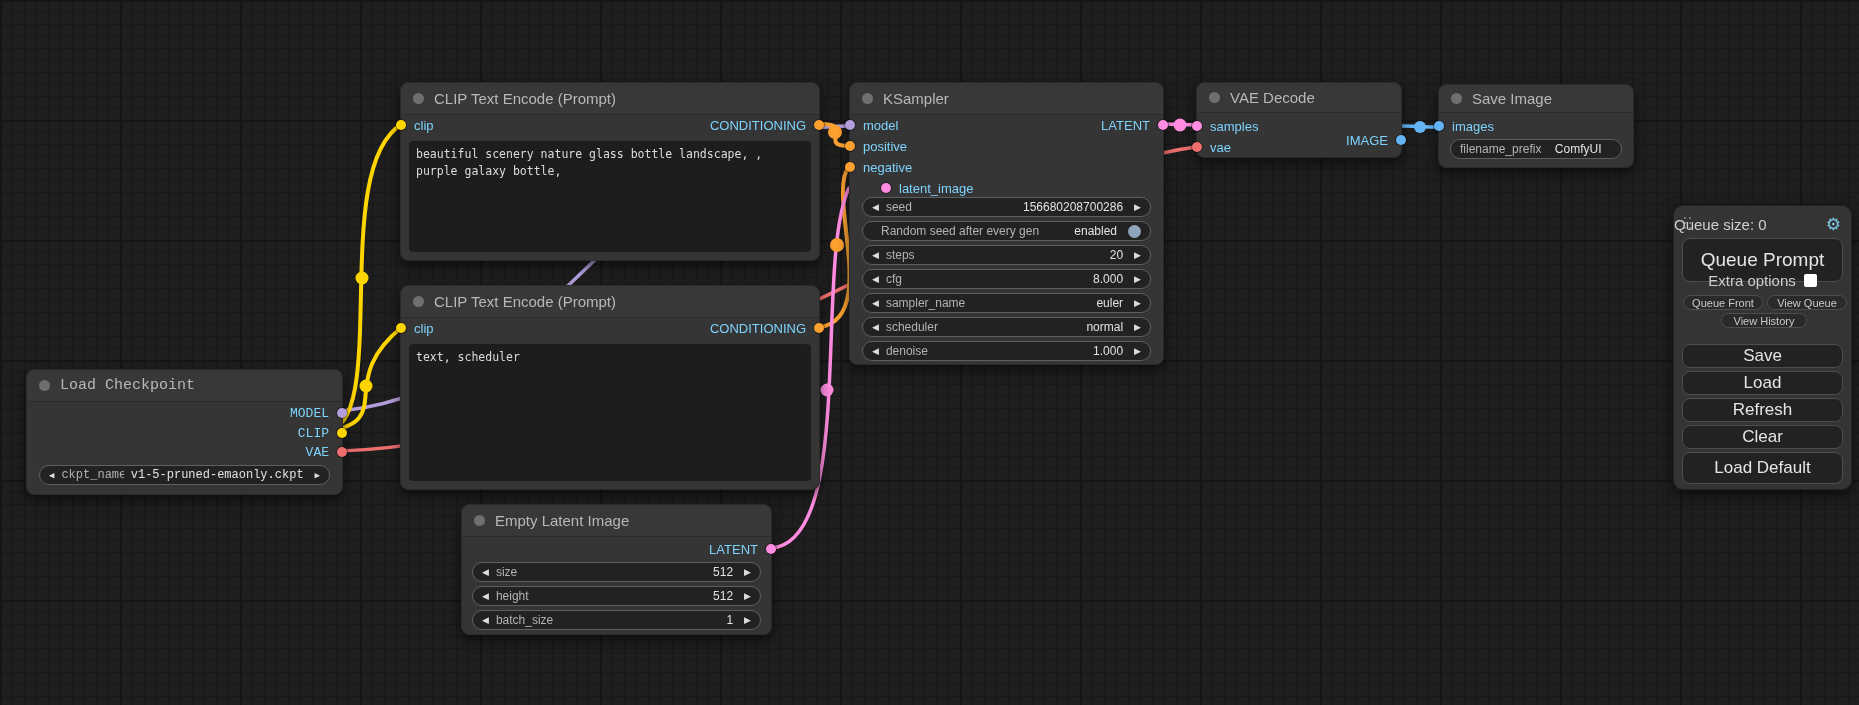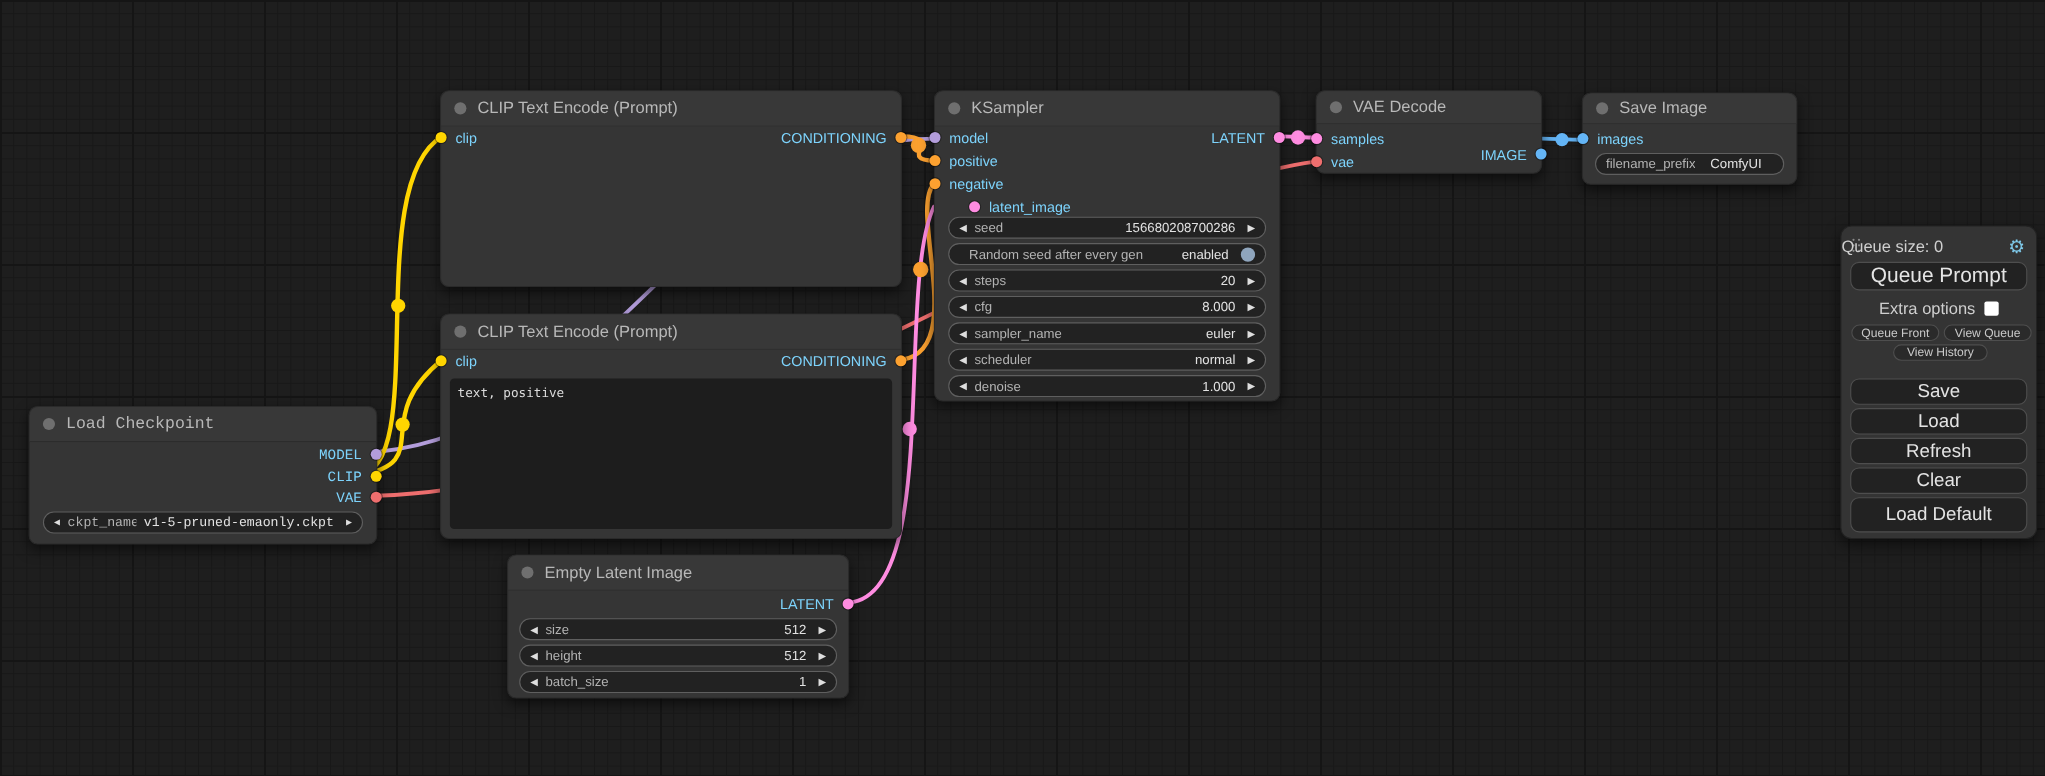--- a/index.html
+++ b/index.html
@@ -124,36 +124,37 @@
       <span>CLIP Text Encode (Prompt)</span>
     </div>
     <div class="slotrow inrow" style="top:32px;">
       <span class="port c-clip"></span>
       <span>clip</span>
     </div>
     <div class="slotrow outrow" style="top:32px;">
       <span class="port c-cond"></span>
       <span>CONDITIONING</span>
     </div>
+    <div class="ta" style="left:8px;right:8px;top:58px;bottom:8px;">beautiful scenery nature glass bottle landscape, , purple galaxy bottle,</div>
   </div>
 
   <div class="node" style="left:400px;top:285px;width:420px;height:205px;">
     <div class="ntitle">
       <span class="tdot"></span>
       <span>CLIP Text Encode (Prompt)</span>
     </div>
     <div class="slotrow inrow" style="top:32px;">
       <span class="port c-clip"></span>
       <span>clip</span>
     </div>
     <div class="slotrow outrow" style="top:32px;">
       <span class="port c-cond"></span>
       <span>CONDITIONING</span>
     </div>
-    <div class="ta" style="left:8px;right:8px;top:58px;bottom:8px;">text, positive</div>
+    <div class="ta" style="left:8px;right:8px;top:58px;bottom:8px;">text, scheduler</div>
   </div>
 
   <div class="node" style="left:461px;top:504px;width:311px;height:131px;">
     <div class="ntitle">
       <span class="tdot"></span>
       <span>Empty Latent Image</span>
     </div>
     <div class="slotrow outrow" style="top:34px;">
       <span class="port c-latent"></span>
       <span>LATENT</span>
@@ -286,21 +287,21 @@
           <i></i>
           <i></i>
           <i></i>
           <i></i>
           <i></i>
           <i></i>
         </span>
       <span id="queue-size">Queue size: 0</span>
       <span id="gear">⚙</span>
     </div>
-    <div class="qbtn" style="top:32px;height:26px;font-size:19px;">Queue Prompt</div>
+    <div class="qbtn" style="top:32px;height:44px;font-size:19px;">Queue Prompt</div>
     <div id="extra-row">
       <span>Extra options</span>
       <span id="extra-checkbox"></span>
     </div>
     <div class="qsmall" style="left:9px;top:89px;width:80px;height:15px;">Queue Front</div>
     <div class="qsmall" style="left:93px;top:89px;width:80px;height:15px;">View Queue</div>
     <div class="qsmall" style="left:47px;top:107px;width:86px;height:15px;">View History</div>
     <div class="qbtn" style="top:138px;height:24px;font-size:17px;">Save</div>
     <div class="qbtn" style="top:165px;height:24px;font-size:17px;">Load</div>
     <div class="qbtn" style="top:192px;height:24px;font-size:17px;">Refresh</div>

